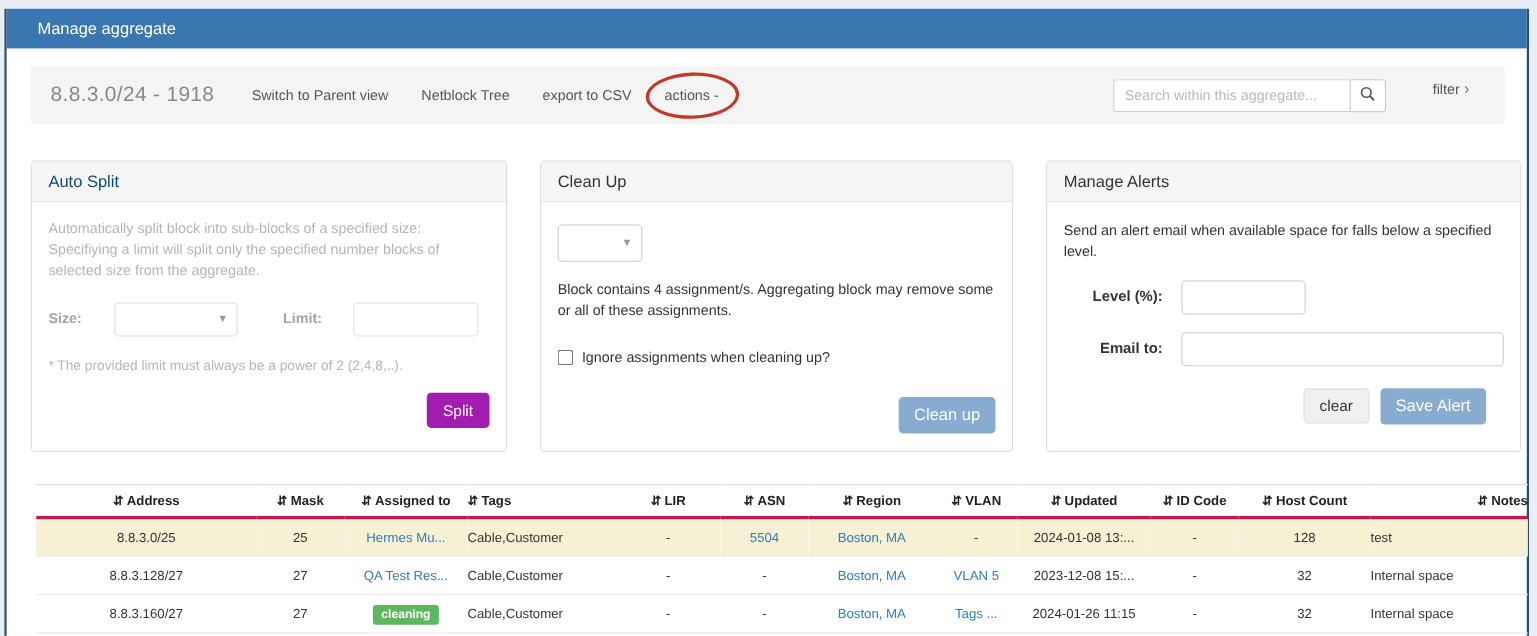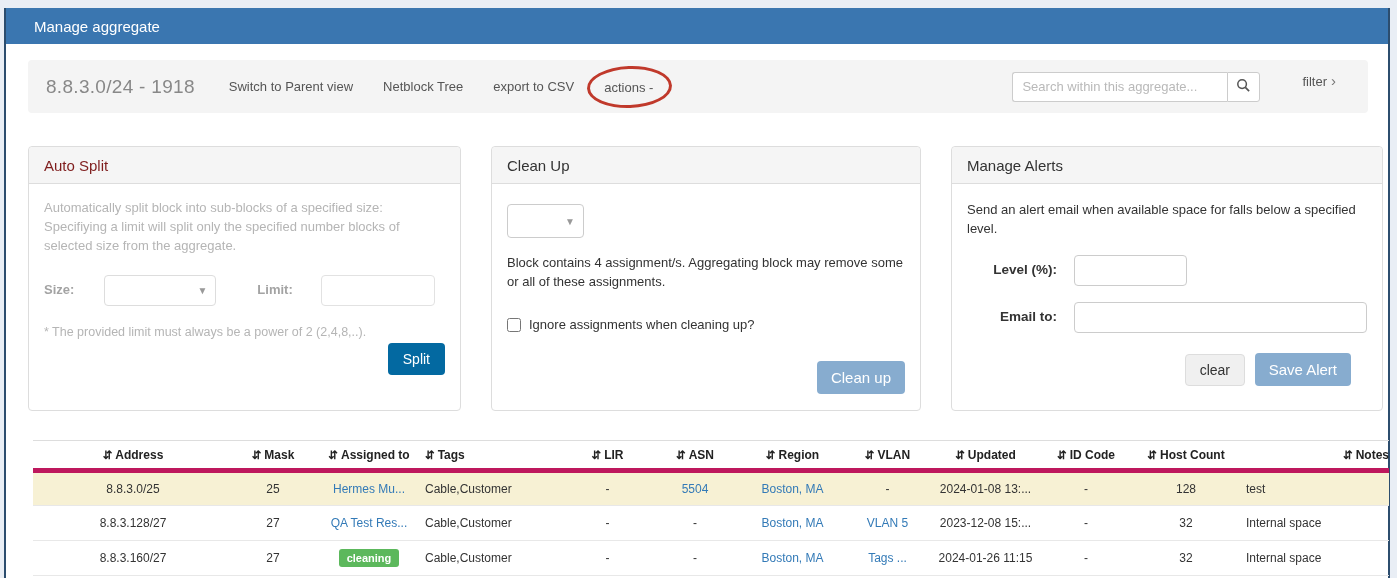--- a/index.html
+++ b/index.html
@@ -34,38 +34,38 @@
   
   .panels { display:flex; margin:33px 22px 0 22px; gap:30px; }
   .panel { border:1px solid #ddd; border-radius:4px; background:#fff; height:265px; }
   .panel-hd { height:37px; background:#f5f5f5; border-bottom:1px solid #ddd;
     border-radius:4px 4px 0 0; display:flex; align-items:center; padding:0 15px;
     font-size:15px; color:#333; }
   .panel-bd { padding:15px 15px; font-size:13px; color:#333; line-height:1.45; }
   .p-auto  { flex:0 0 433px; }
   .p-clean { flex:0 0 430px; }
   .p-alert { flex:1; }
-  .p-auto .panel-hd { color:#7f1d1d; }
+  .p-auto .panel-hd { color:#0c4a6e; }
   .p-auto .panel-bd { color:#b5b5b5; }
 
   .sel-box { position:relative; height:31px; border:1px solid #ddd; border-radius:4px;
     background:#fff; }
   .sel-box .caret { position:absolute; right:8px; top:8px; font-size:10px; color:#999; }
   .txt-input { height:31px; border:1px solid #ddd; border-radius:4px; padding:0 8px;
     font-size:13px; font-family:"Liberation Sans", sans-serif; outline:none; }
 
   .auto-controls { display:flex; align-items:center; margin-top:19px; }
   .auto-controls .lbl { font-weight:bold; color:#a3a3a3; font-size:13px; }
   .auto-controls .sel-box { width:112px; margin-left:30px; }
   .auto-controls .lbl2 { margin-left:41px; }
   .auto-controls .txt-input { width:114px; margin-left:28px; border-color:#e2e2e2; }
   .footnote { margin-top:17px; font-size:12.5px; color:#b5b5b5; }
   .btn { border:none; border-radius:4px; font-size:14px; cursor:pointer;
     font-family:"Liberation Sans", sans-serif; }
-  .btn-split { background:#0369a1; color:#fff; padding:8px 15px; float:right; margin-top:2px; }
+  .btn-split { background:#a21caf; color:#fff; padding:8px 15px; float:right; margin-top:16px; }
   .btn-primary { background:#87accf; color:#fff; padding:8px 14px; font-size:15px; }
   .btn-clear { background:#f0f0f0; color:#333; border:1px solid #ddd; padding:7px 14px; font-size:14px; }
 
   .clean-row { display:flex; align-items:center; margin-top:5px; }
   .clean-row .lbl { font-weight:bold; font-size:13.5px; width:325px; }
   .clean-row .sel-box { width:77px; height:34px; border-color:#ccc; }
   .clean-row .sel-box .caret { top:10px; }
   .clean-desc { margin-top:16px; }
   .chk-row { margin-top:24px; display:flex; align-items:center; }
   .chk-row input { width:14px; height:14px; margin-right:8px; }
@@ -75,21 +75,21 @@
   .alert-row { display:flex; align-items:center; margin-top:16px; }
   .alert-row .lbl { font-weight:bold; font-size:13.5px; width:107px; text-align:right;
     padding-right:17px; }
   .alert-row .email { width:293px; border-color:#ccc; }
   .alert-row .level { width:113px; border-color:#ccc; }
   .alert-btn-row { text-align:right; margin-top:20px; padding-right:16px; }
   .alert-btn-row .btn-clear { margin-right:6px; }
 
   
   .grid { margin:29px 13px 0 27px; border-collapse:collapse; width:1356px; table-layout:fixed; }
-  .grid th { border-top:1px solid #ddd; border-bottom:5px solid #be185d; height:30px;
+  .grid th { border-top:1px solid #ddd; border-bottom:3px solid #be185d; height:30px;
     font-size:12px; color:#222; font-weight:bold; white-space:nowrap; overflow:hidden; }
   .grid td { height:35px; font-size:12px; color:#333; border-bottom:1px solid #e8e8e8;
     white-space:nowrap; overflow:hidden; }
   .grid tr.hl td { background:#f7f1d4; }
   .sort-ic { font-weight:bold; margin-right:3px; font-size:11.5px; }
   .cell-link { color:#337ab7; cursor:pointer; }
   .badge { background:#5cb85c; color:#fff; font-size:11px; font-weight:bold;
     padding:3px 8px; border-radius:3px; }
 </style>
 </head>

